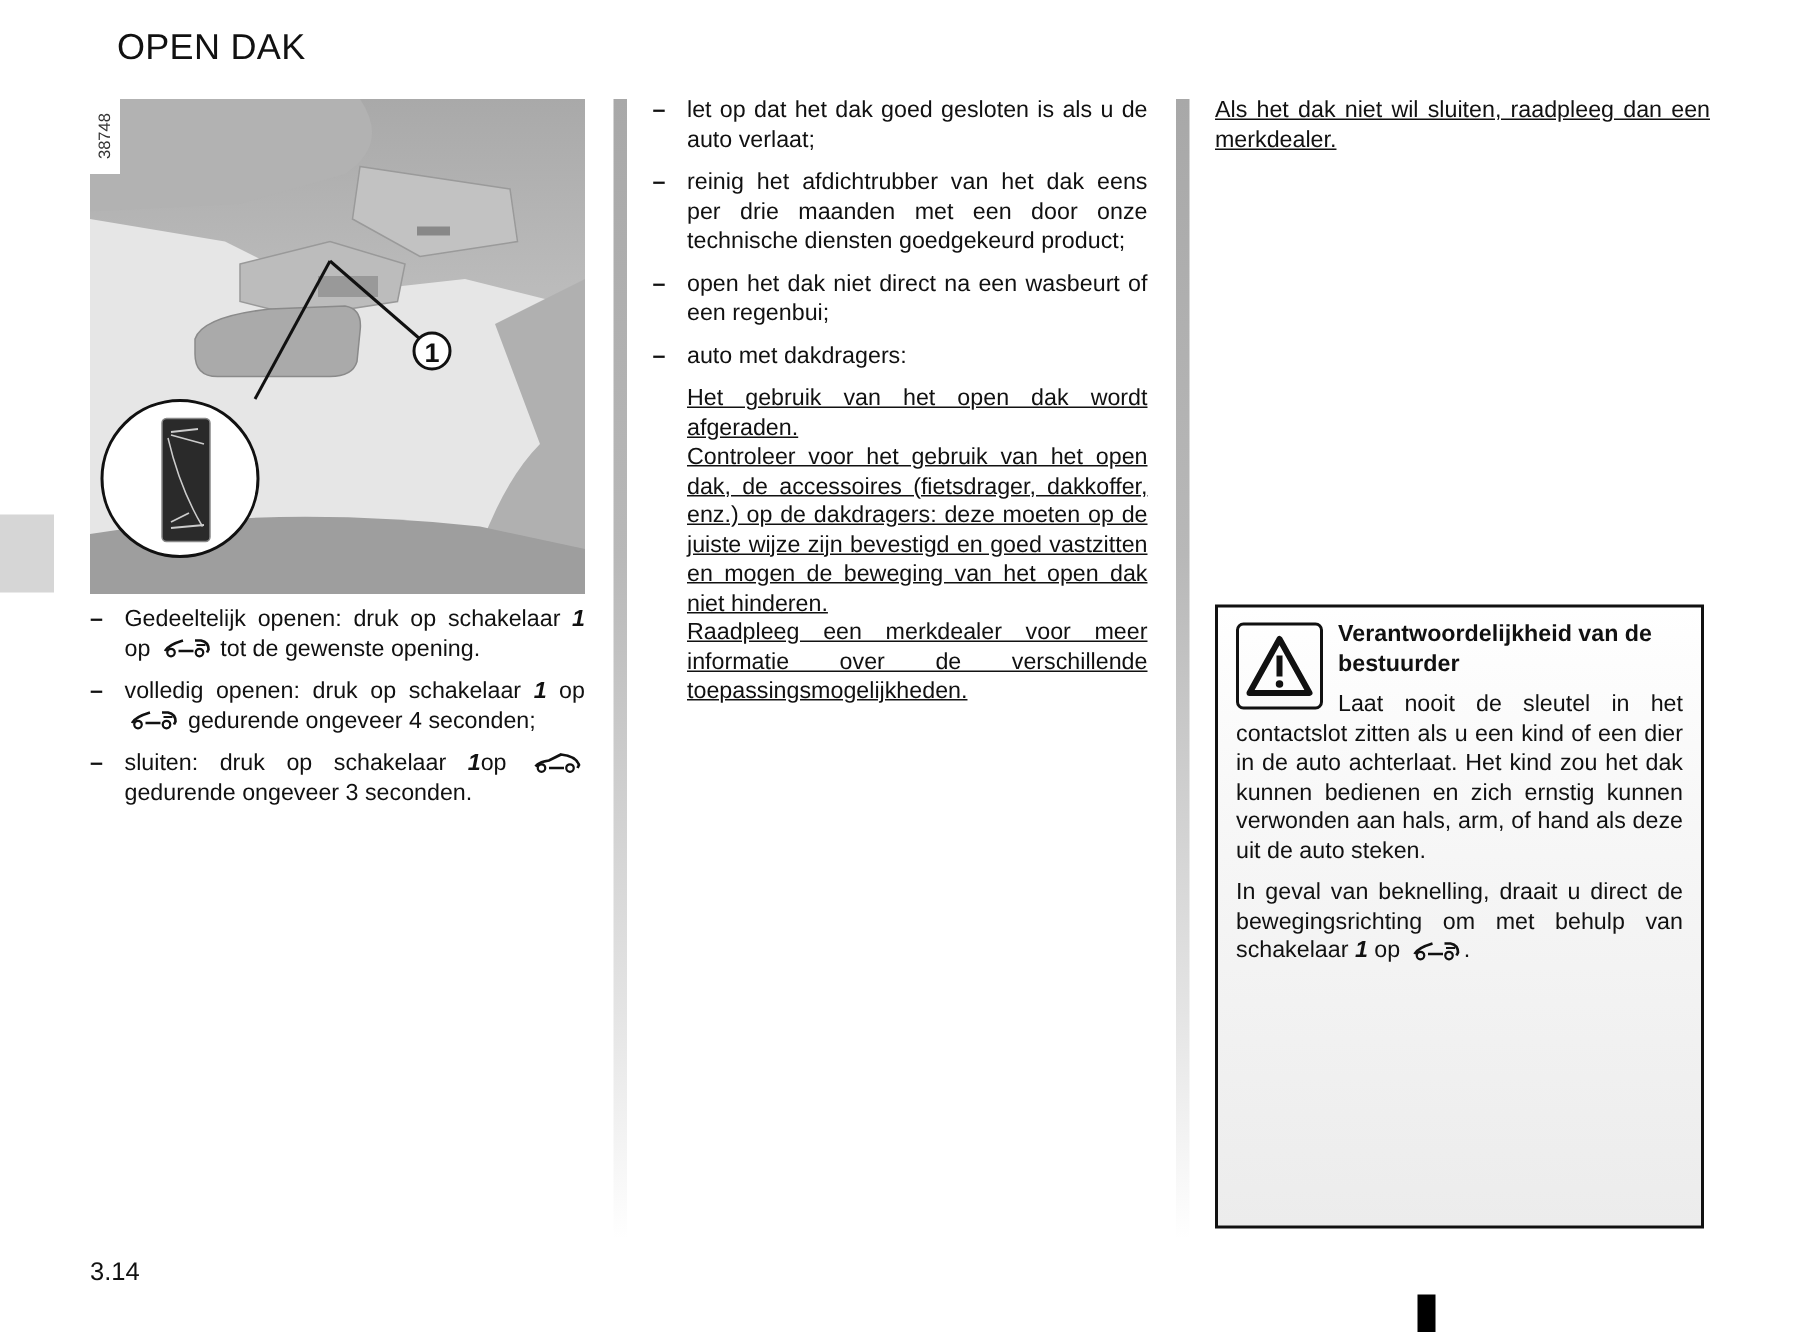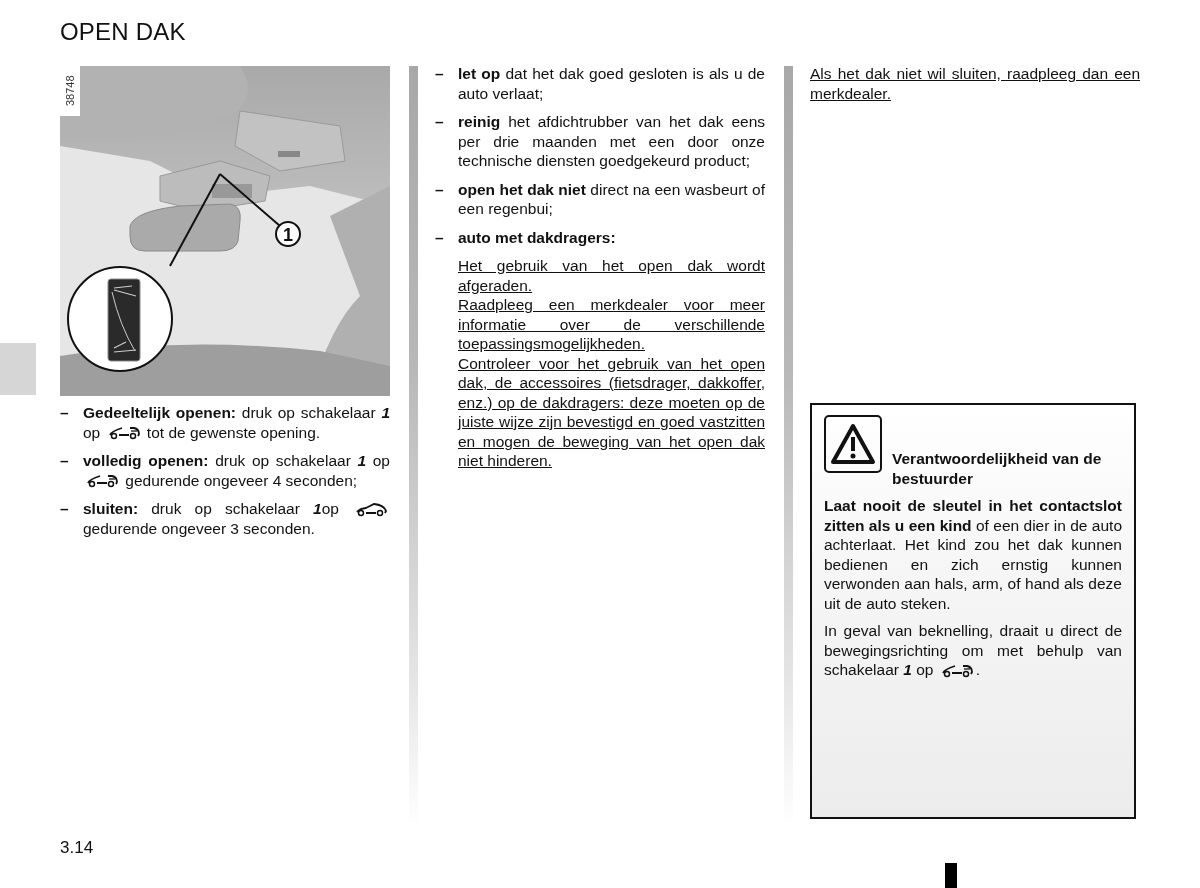--- a/index.html
+++ b/index.html
@@ -1,44 +1,44 @@
 <!DOCTYPE html>
 <html><head>
 <meta charset="utf-8">
 <style>
   html, body { margin: 0; padding: 0; background: #ffffff; }
   body { width: 1200px; height: 888px; position: relative; overflow: hidden;
          font-family: "Liberation Sans", sans-serif; color: #111; }
-  .page-title { position: absolute; left: 60px; top: 18px; font-size: 24px; font-weight: normal; letter-spacing: 0.2px; }
+  .page-title { position: absolute; left: 78px; top: 18px; font-size: 24px; font-weight: normal; letter-spacing: 0.2px; }
   .side-tab { position: absolute; left: 0; top: 343px; width: 36px; height: 52px; background: #d6d6d6; }
 
   .divider { position: absolute; top: 66px; width: 9px; height: 760px;
              background: linear-gradient(to bottom, #a8a8a8 0%, #b8b8b8 40%, #e4e4e4 80%, #ffffff 100%); }
 
   .figure { position: absolute; left: 60px; top: 66px; width: 330px; height: 330px; background: #c4c4c4; overflow: hidden; }
   .figure-code { position: absolute; left: 60px; top: 66px; width: 20px; height: 50px; background: #fff;
                  font-size: 11px; color: #333; writing-mode: vertical-rl; transform: rotate(180deg);
                  display: flex; align-items: center; justify-content: center; }
 
   .col { position: absolute; font-size: 15.5px; line-height: 19.5px; }
   .col p { margin: 0; text-decoration: underline; }
   .h2 { font-weight: bold; font-size: 19px; line-height: 23px; margin: 0 0 8px 0; }
   .bul { position: relative; padding-left: 23px; margin-bottom: 9px; text-align: justify; }
   .bul .dash { position: absolute; left: 0; top: 0; font-weight: bold; }
   .indent { padding-left: 23px; margin-bottom: 9px; text-align: justify; }
-  b { font-weight: bold; }
+  b { font-weight: normal; }
   .num { font-weight: bold; font-style: italic; }
   .roof-icon { display: inline-block; vertical-align: middle; width: 34px; height: 16px; margin: 0 2px; }
 
   .warn-box { position: absolute; left: 810px; top: 403px; width: 326px; height: 416px;
               border: 2px solid #111; background: linear-gradient(to bottom, #ffffff 0%, #f6f6f6 40%, #ececec 100%);
               box-sizing: border-box; padding: 8px 12px 8px 12px; font-size: 15.5px; line-height: 19.5px; }
   .warn-icon { float: left; width: 58px; height: 58px; margin: 2px 10px 4px 0; border: 2px solid #111; border-radius: 5px;
                box-sizing: border-box; display: flex; align-items: center; justify-content: center; }
-  .warn-title { font-weight: bold; margin-bottom: 8px; margin-top: 36px; }
+  .warn-title { font-weight: bold; margin-bottom: 8px; }
   .warn-text { text-align: justify; margin-bottom: 8px; }
   .page-num { position: absolute; left: 60px; top: 838px; font-size: 17px; }
   .page-mark { position: absolute; left: 945px; top: 863px; width: 12px; height: 25px; background: #000; }
 </style>
 </head>
 <body>
 
 <div class="page-title">OPEN DAK</div>
 <div class="side-tab"></div>
 
@@ -103,22 +103,22 @@
 </div>
 
 <div class="divider" style="left:409px;"></div>
 
 <div class="col" style="left:435px; top:64px; width:330px;">
   <div class="bul"><span class="dash">–</span><b>let op</b><span> dat het dak goed gesloten is als u de auto verlaat;</span></div>
   <div class="bul"><span class="dash">–</span><b>reinig</b><span> het afdichtrubber van het dak eens per drie maanden met een door onze technische diensten goedgekeurd product;</span></div>
   <div class="bul"><span class="dash">–</span><b>open het dak niet</b><span> direct na een wasbeurt of een regenbui;</span></div>
   <div class="bul"><span class="dash">–</span><b>auto met dakdragers:</b></div>
   <p class="indent">Het gebruik van het open dak wordt afgeraden.</p>
+  <p class="indent">Controleer voor het gebruik van het open dak, de accessoires (fietsdrager, dakkoffer, enz.) op de dakdragers: deze moeten op de juiste wijze zijn bevestigd en goed vastzitten en mogen de beweging van het open dak niet hinderen.</p>
   <p class="indent">Raadpleeg een merkdealer voor meer informatie over de verschillende toepassingsmogelijkheden.</p>
-  <p class="indent">Controleer voor het gebruik van het open dak, de accessoires (fietsdrager, dakkoffer, enz.) op de dakdragers: deze moeten op de juiste wijze zijn bevestigd en goed vastzitten en mogen de beweging van het open dak niet hinderen.</p>
 </div>
 
 <div class="divider" style="left:784px;"></div>
 
 <div class="col" style="left:810px; top:64px; width:330px;">
   <p style="text-align:justify;">Als het dak niet wil sluiten, raadpleeg dan een merkdealer.</p>
 </div>
 
 <div class="warn-box">
   <div class="warn-icon">

